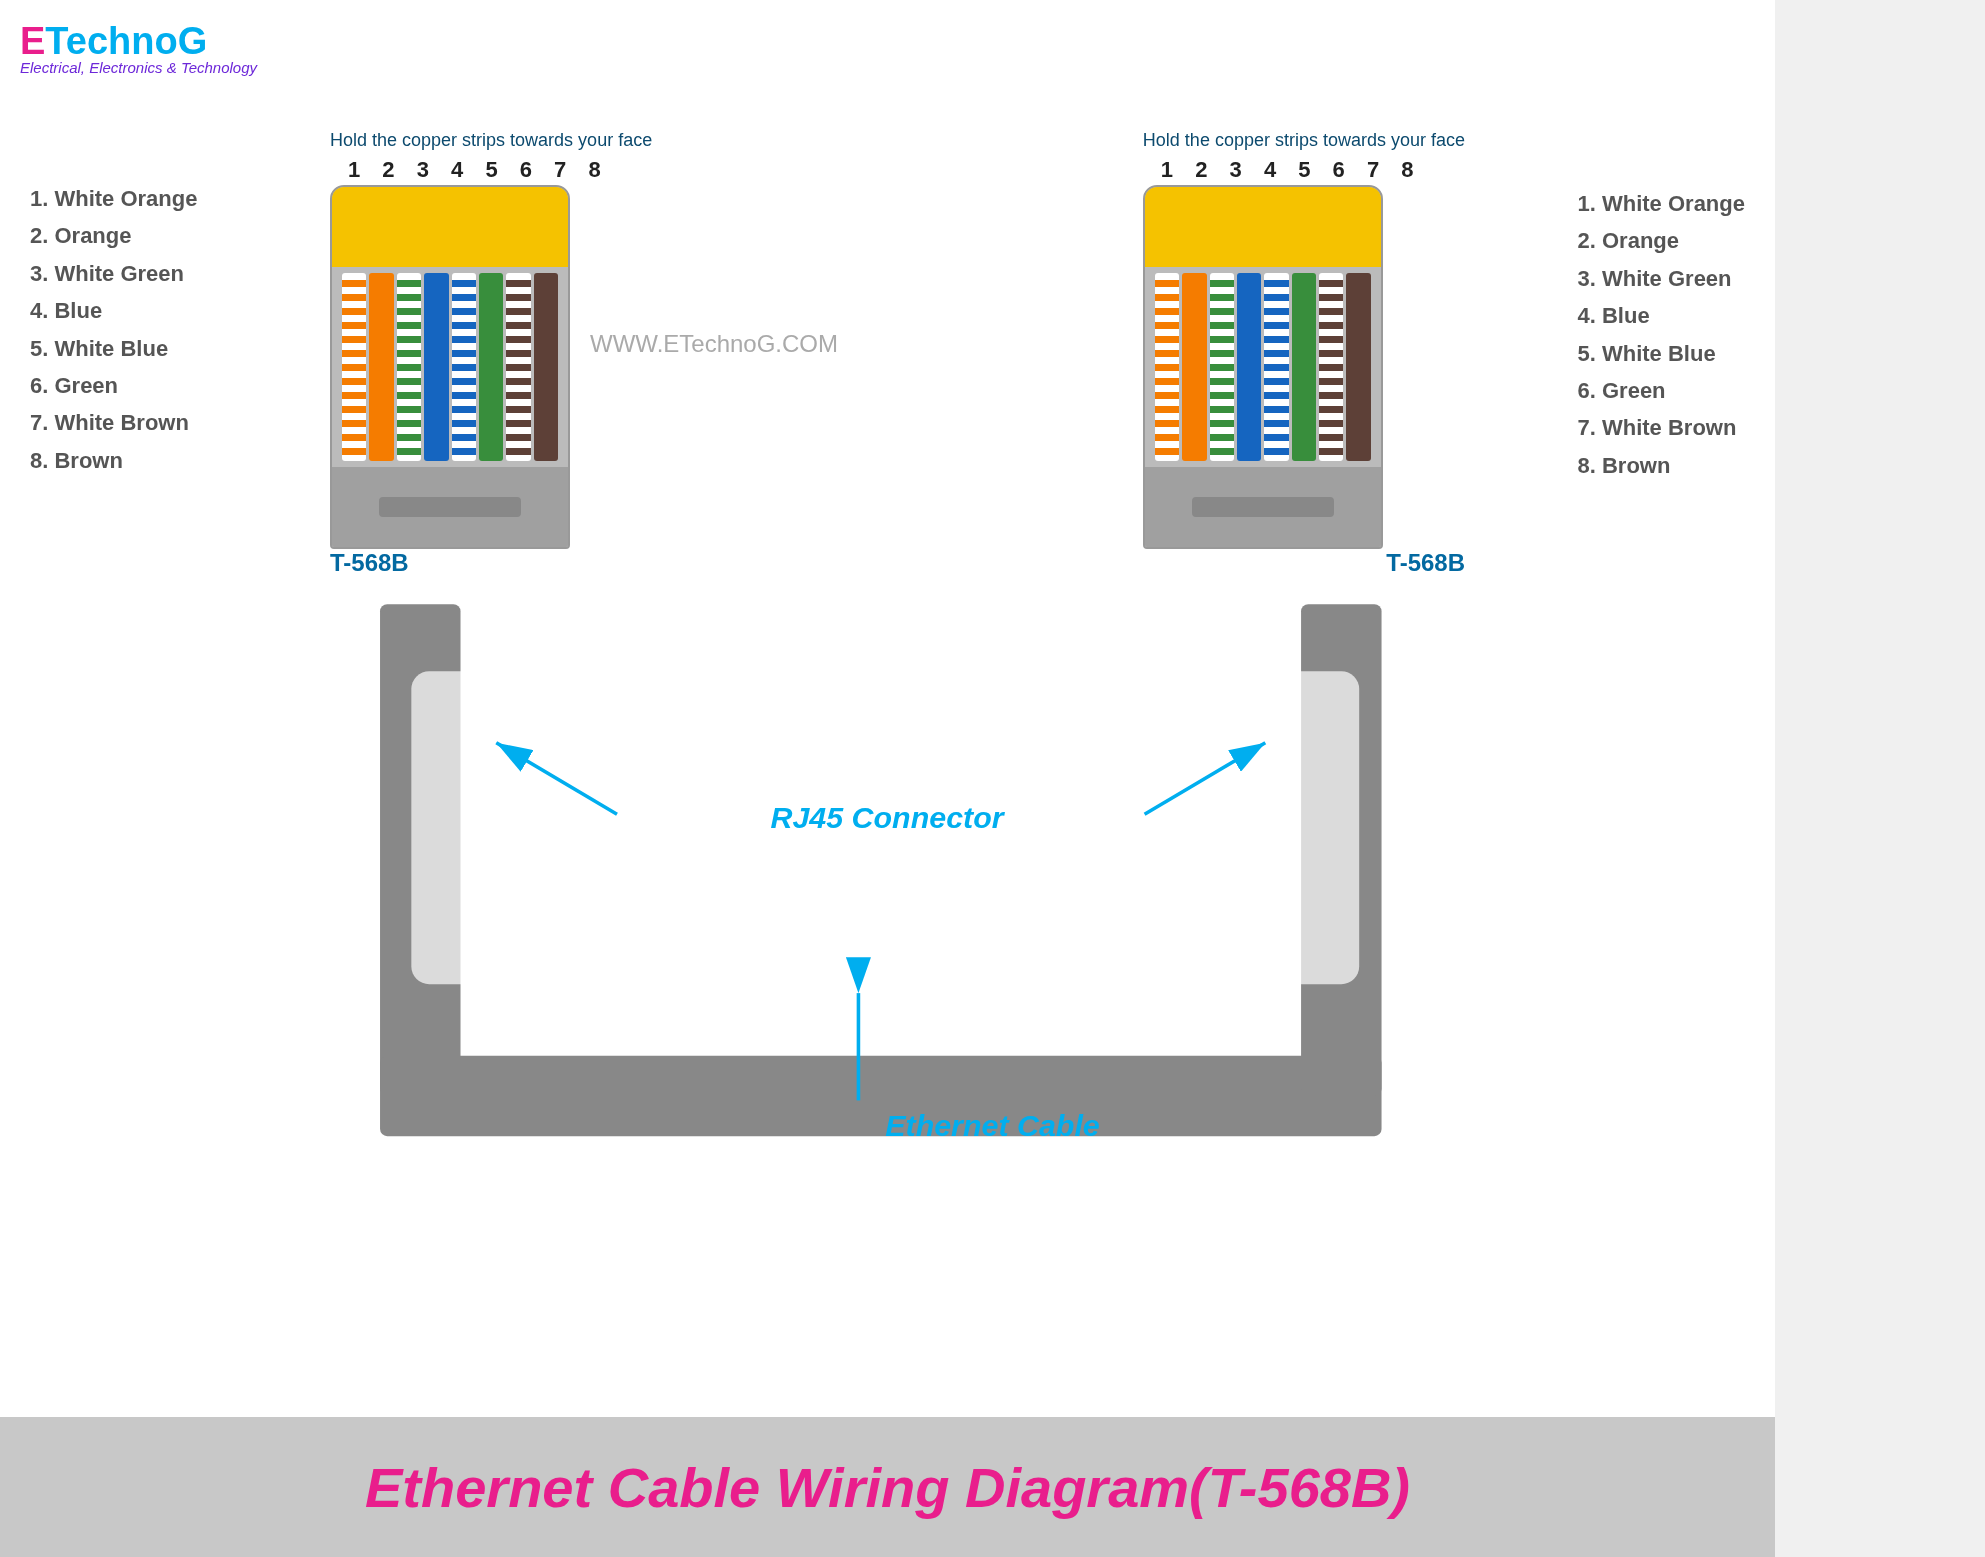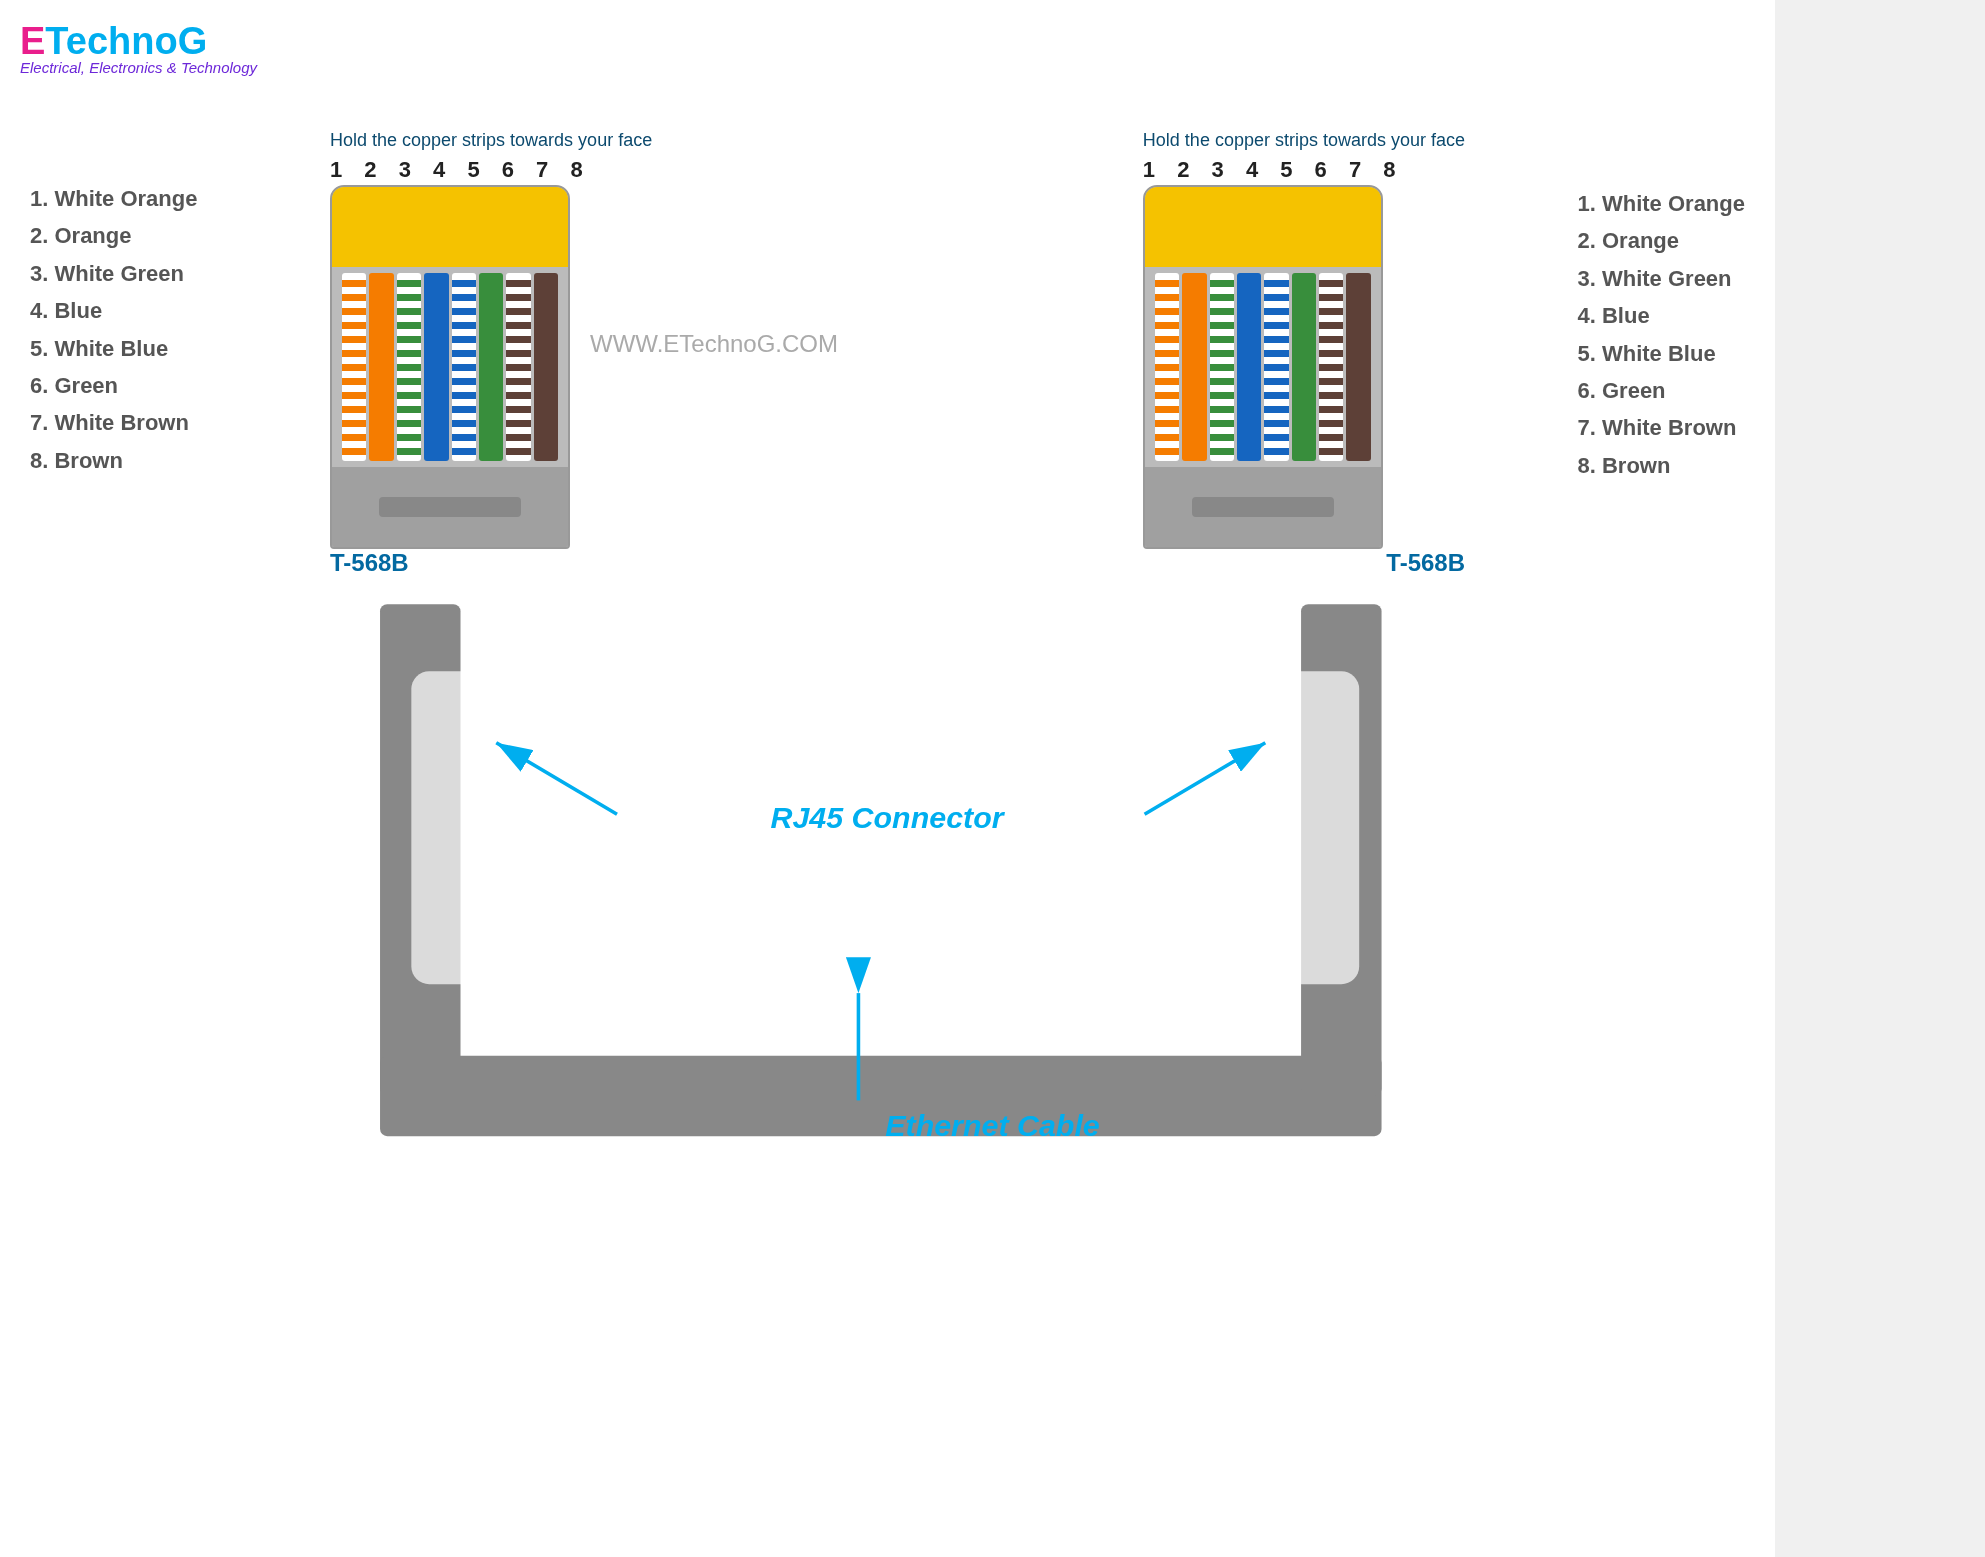--- a/index.html
+++ b/index.html
@@ -58,21 +58,21 @@
       font-size: 18px;
       color: #0c4a6e;
       margin-bottom: 6px;
       white-space: nowrap;
     }
     .rj45-numbers {
       font-size: 22px;
       font-weight: bold;
       color: #222;
       letter-spacing: 8px;
-      margin-left: 0;
+      margin-left: 18px;
       margin-bottom: 2px;
     }
     .rj45-label {
       font-size: 24px;
       font-weight: bold;
       color: #0369a1;
       margin-top: 0;
     }
 
     
@@ -215,14 +215,17 @@
     <line x1="1280" y1="740" x2="1415" y2="660" stroke="#00aeef" stroke-width="4" marker-end="url(#arrowhead)"></line>
 
     <text x="992" y="755" text-anchor="middle" font-size="34" font-weight="bold" font-style="italic" fill="#00aeef">RJ45 Connector</text>
 
     <line x1="960" y1="1060" x2="960" y2="940" stroke="#00aeef" stroke-width="4" marker-end="url(#arrowhead-up)"></line>
 
     <text x="990" y="1100" text-anchor="start" font-size="34" font-weight="bold" font-style="italic" fill="#00aeef">Ethernet Cable</text>
 
   </svg>
 
+  <div class="footer-bar" style="position:absolute; bottom:0; left:0; right:0; height:140px; background:#c8c8c8; display:flex; align-items:center; justify-content:center;">
+    <div class="footer-title">Ethernet Cable Wiring Diagram(T-568B)</div>
+  </div>
 
 </div>
 
 </body></html>

